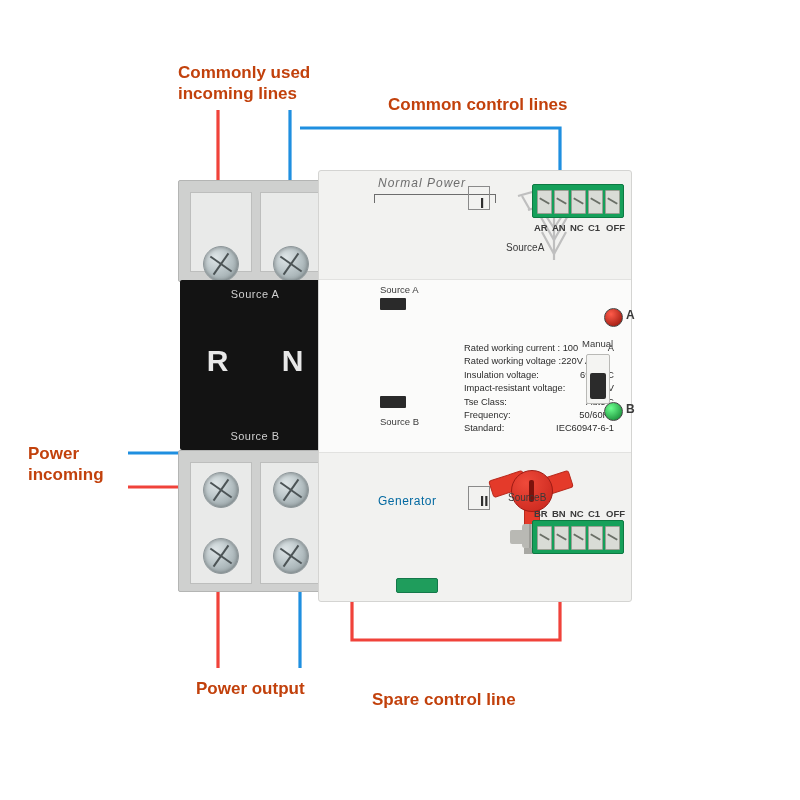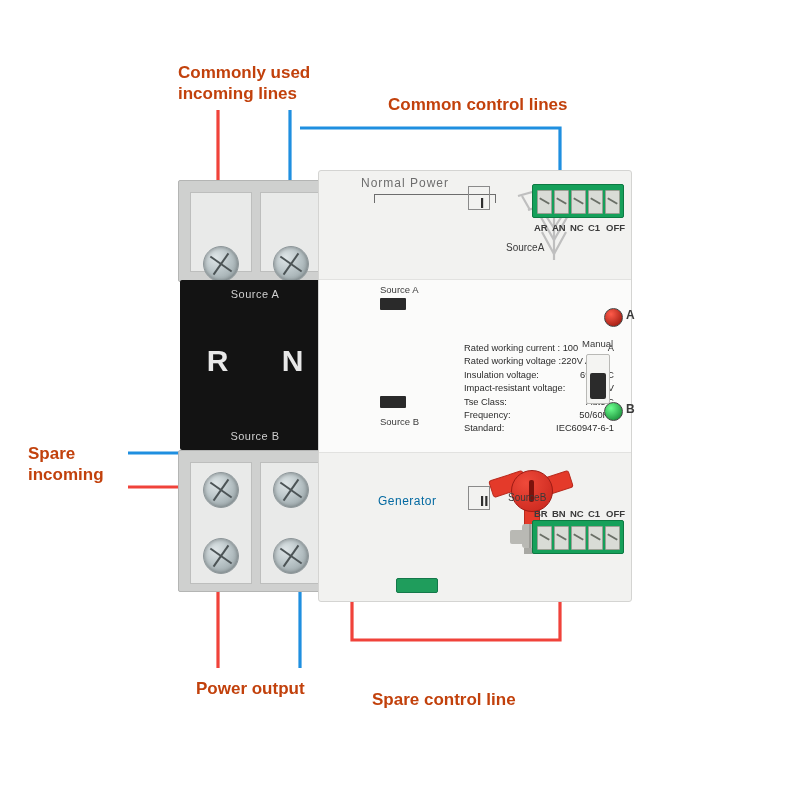--- a/index.html
+++ b/index.html
@@ -130,21 +130,21 @@
       <div class="bigRN">
         <span>R</span>
         <span>N</span>
       </div>
       <div class="t" style="bottom:8px;">Source B</div>
     </div>
 
     <div class="body-white"></div>
 
     <div style="position:absolute;left:150px;top:0;width:312px;height:108px;">
-      <div class="label-em" style="left:43px;top:6px;font-size:12px;color:#6d6d6d;letter-spacing:1px;">Normal Power</div>
+      <div class="label-em" style="left:60px;top:6px;font-size:12px;color:#6d6d6d;letter-spacing:1px;font-style:italic;">Normal Power</div>
       <div class="bracket" style="left:56px;top:24px;width:120px;height:8px;"></div>
       <svg class="pylon" viewBox="0 0 92 78">
         <g stroke="#bfbfbf" stroke-width="2.2" fill="none">
           <path d="M10,12 L46,2 L82,12"></path>
           <path d="M20,26 L46,18 L72,26"></path>
           <path d="M46,2 L46,76"></path>
           <path d="M26,14 L46,44 L66,14"></path>
           <path d="M30,28 L46,56 L62,28"></path>
           <path d="M34,48 L46,70 L58,48"></path>
           <path d="M14,12 L22,26 M78,12 L70,26"></path>
@@ -255,18 +255,18 @@
       <div class="tiny b" style="left:288px;top:58px;">OFF</div>
 
       <div class="greenclip" style="left:78px;top:128px;"></div>
     </div>
 
   </div>
 
   <div class="lbl" style="left:178px;top:62px;">Commonly used
 incoming lines</div>
   <div class="lbl" style="left:388px;top:94px;">Common control lines</div>
-  <div class="lbl" style="left:28px;top:443px;">Spare
+  <div class="lbl" style="left:28px;top:443px;">Power
 incoming</div>
   <div class="lbl" style="left:196px;top:678px;">Power output</div>
   <div class="lbl" style="left:372px;top:650px;margin-top:39px;">Spare control line</div>
 
 </div>
 
 </body></html>

